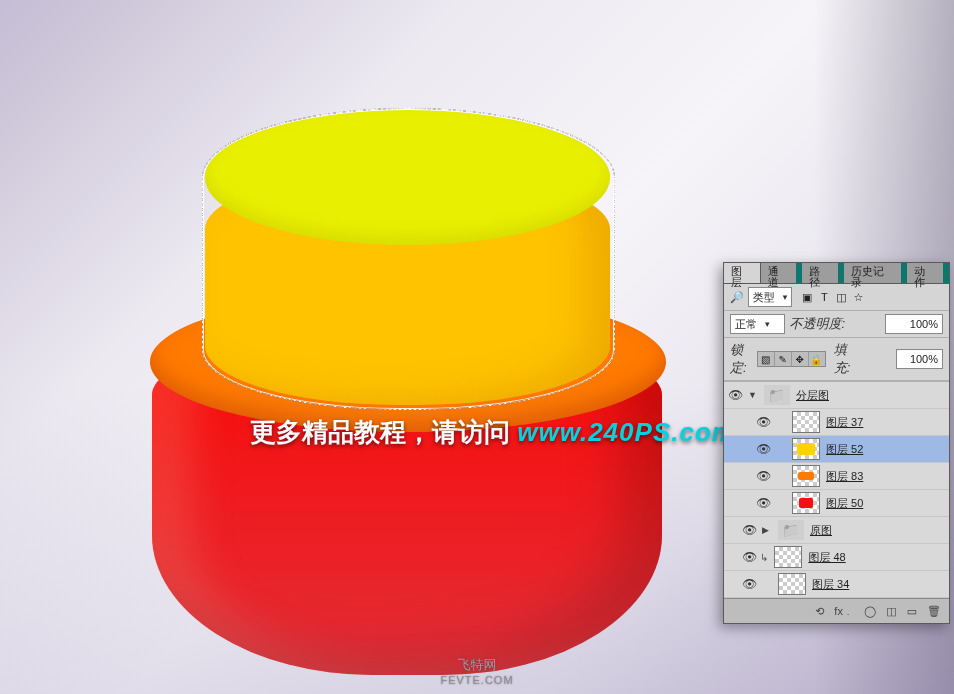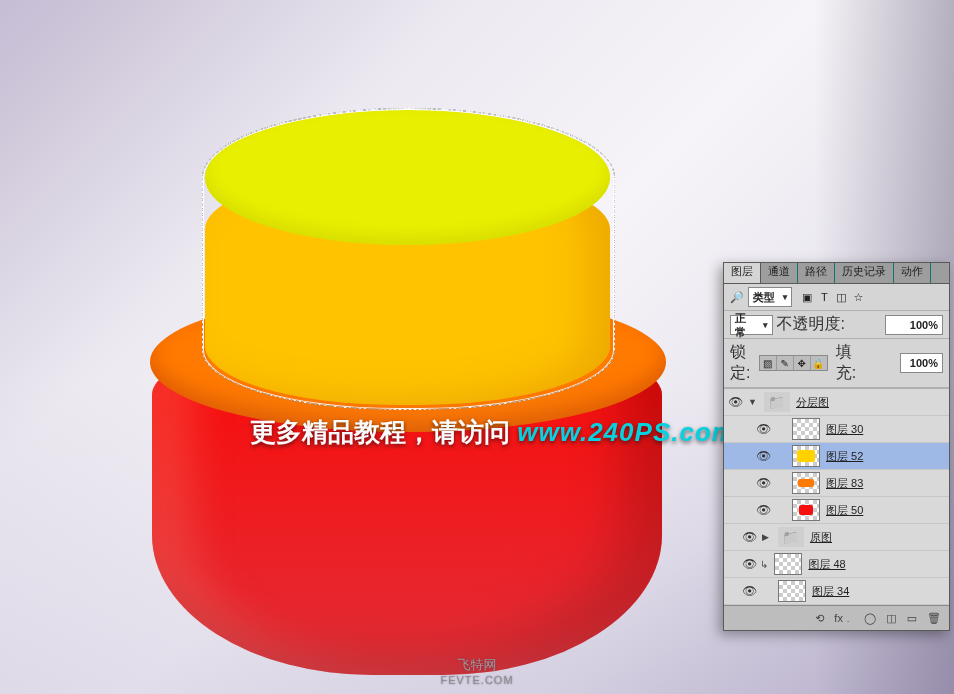--- a/index.html
+++ b/index.html
@@ -74,32 +74,32 @@
   .footer-wm .sub { font-size:11px; letter-spacing:1px; color:#8a8a8a;}
 
   
   .panel {
     position:absolute; right:4px; top:262px; width:225px;
     background:#d5d5d5; border:1px solid #5a5a5a;
     box-shadow: -4px 4px 12px rgba(0,0,0,0.35);
     font-size:11px; color:#222;
   }
   .tabs { display:flex; background:#9d9d9d; border-bottom:1px solid #5a5a5a; height:20px; }
-  .tab { padding:3px 7px 0; color:#222; border-right:1px solid #0f766e; line-height:1; cursor:default;}
+  .tab { padding:3px 7px 0; color:#222; border-right:6px solid #0f766e; line-height:1; cursor:default;}
   .tab.active { background:#d5d5d5; font-weight:400; border-right:1px solid #5a5a5a;}
   .tab.first { border-left:none; }
   .row { display:flex; align-items:center; padding:3px 6px; gap:4px; }
   .bordered { border-bottom:1px solid #b0b0b0; }
   .field {
     background:#fff; border:1px solid #888; padding:1px 4px; height:16px; line-height:14px;
-    font-size:11px; display:inline-flex; align-items:center; gap:4px;font-weight:bold;
+    font-size:11px; display:inline-flex; align-items:center; gap:4px;
   }
   .field.small { width:48px; justify-content:flex-end;margin-left:36px; }
   .dropdown::after { content:"▾"; font-size:9px; color:#333; margin-left:4px; }
-  .label-mini { color:#333; font-size:16px; }
+  .label-mini { color:#333; font-size:13px;font-style:italic; }
   .glyphs span { display:inline-block; width:14px; text-align:center; font-size:11px; }
   .lock-row .seg { display:flex; align-items:center; background:#bdbdbd; border:1px solid #8a8a8a;}
   .lock-row .seg span{ width:16px;height:14px; display:inline-flex; align-items:center; justify-content:center; font-size:10px; border-right:1px solid #9a9a9a;}
   .lock-row .seg span:last-child{border-right:none;}
 
   .layers { max-height: 260px; overflow:hidden; border-top:1px solid #b0b0b0; background:#d9d9d9;}
   .layer {
     display:flex; align-items:center; height:26px; border-bottom:1px solid #c6c6c6;
     padding:0 4px; gap:6px; background:#d9d9d9;
   }
@@ -199,21 +199,21 @@
       <span class="eye">👁</span>
       <span class="arrow">▼</span>
       <div class="thumb folder"></div>
       <span class="name">分层图</span>
     </div>
 
     <div class="layer indent2">
       <span class="eye">👁</span>
       <span class="arrow"></span>
       <div class="thumb checker"></div>
-      <span class="name">图层 30</span>
+      <span class="name">图层 37</span>
     </div>
 
     <div class="layer indent2 selected">
       <span class="eye">👁</span>
       <span class="arrow"></span>
       <div class="thumb checker">
           <div class="dot" style="background:#ffd200"></div>
         </div>
       <span class="name">图层 52</span>
     </div>

